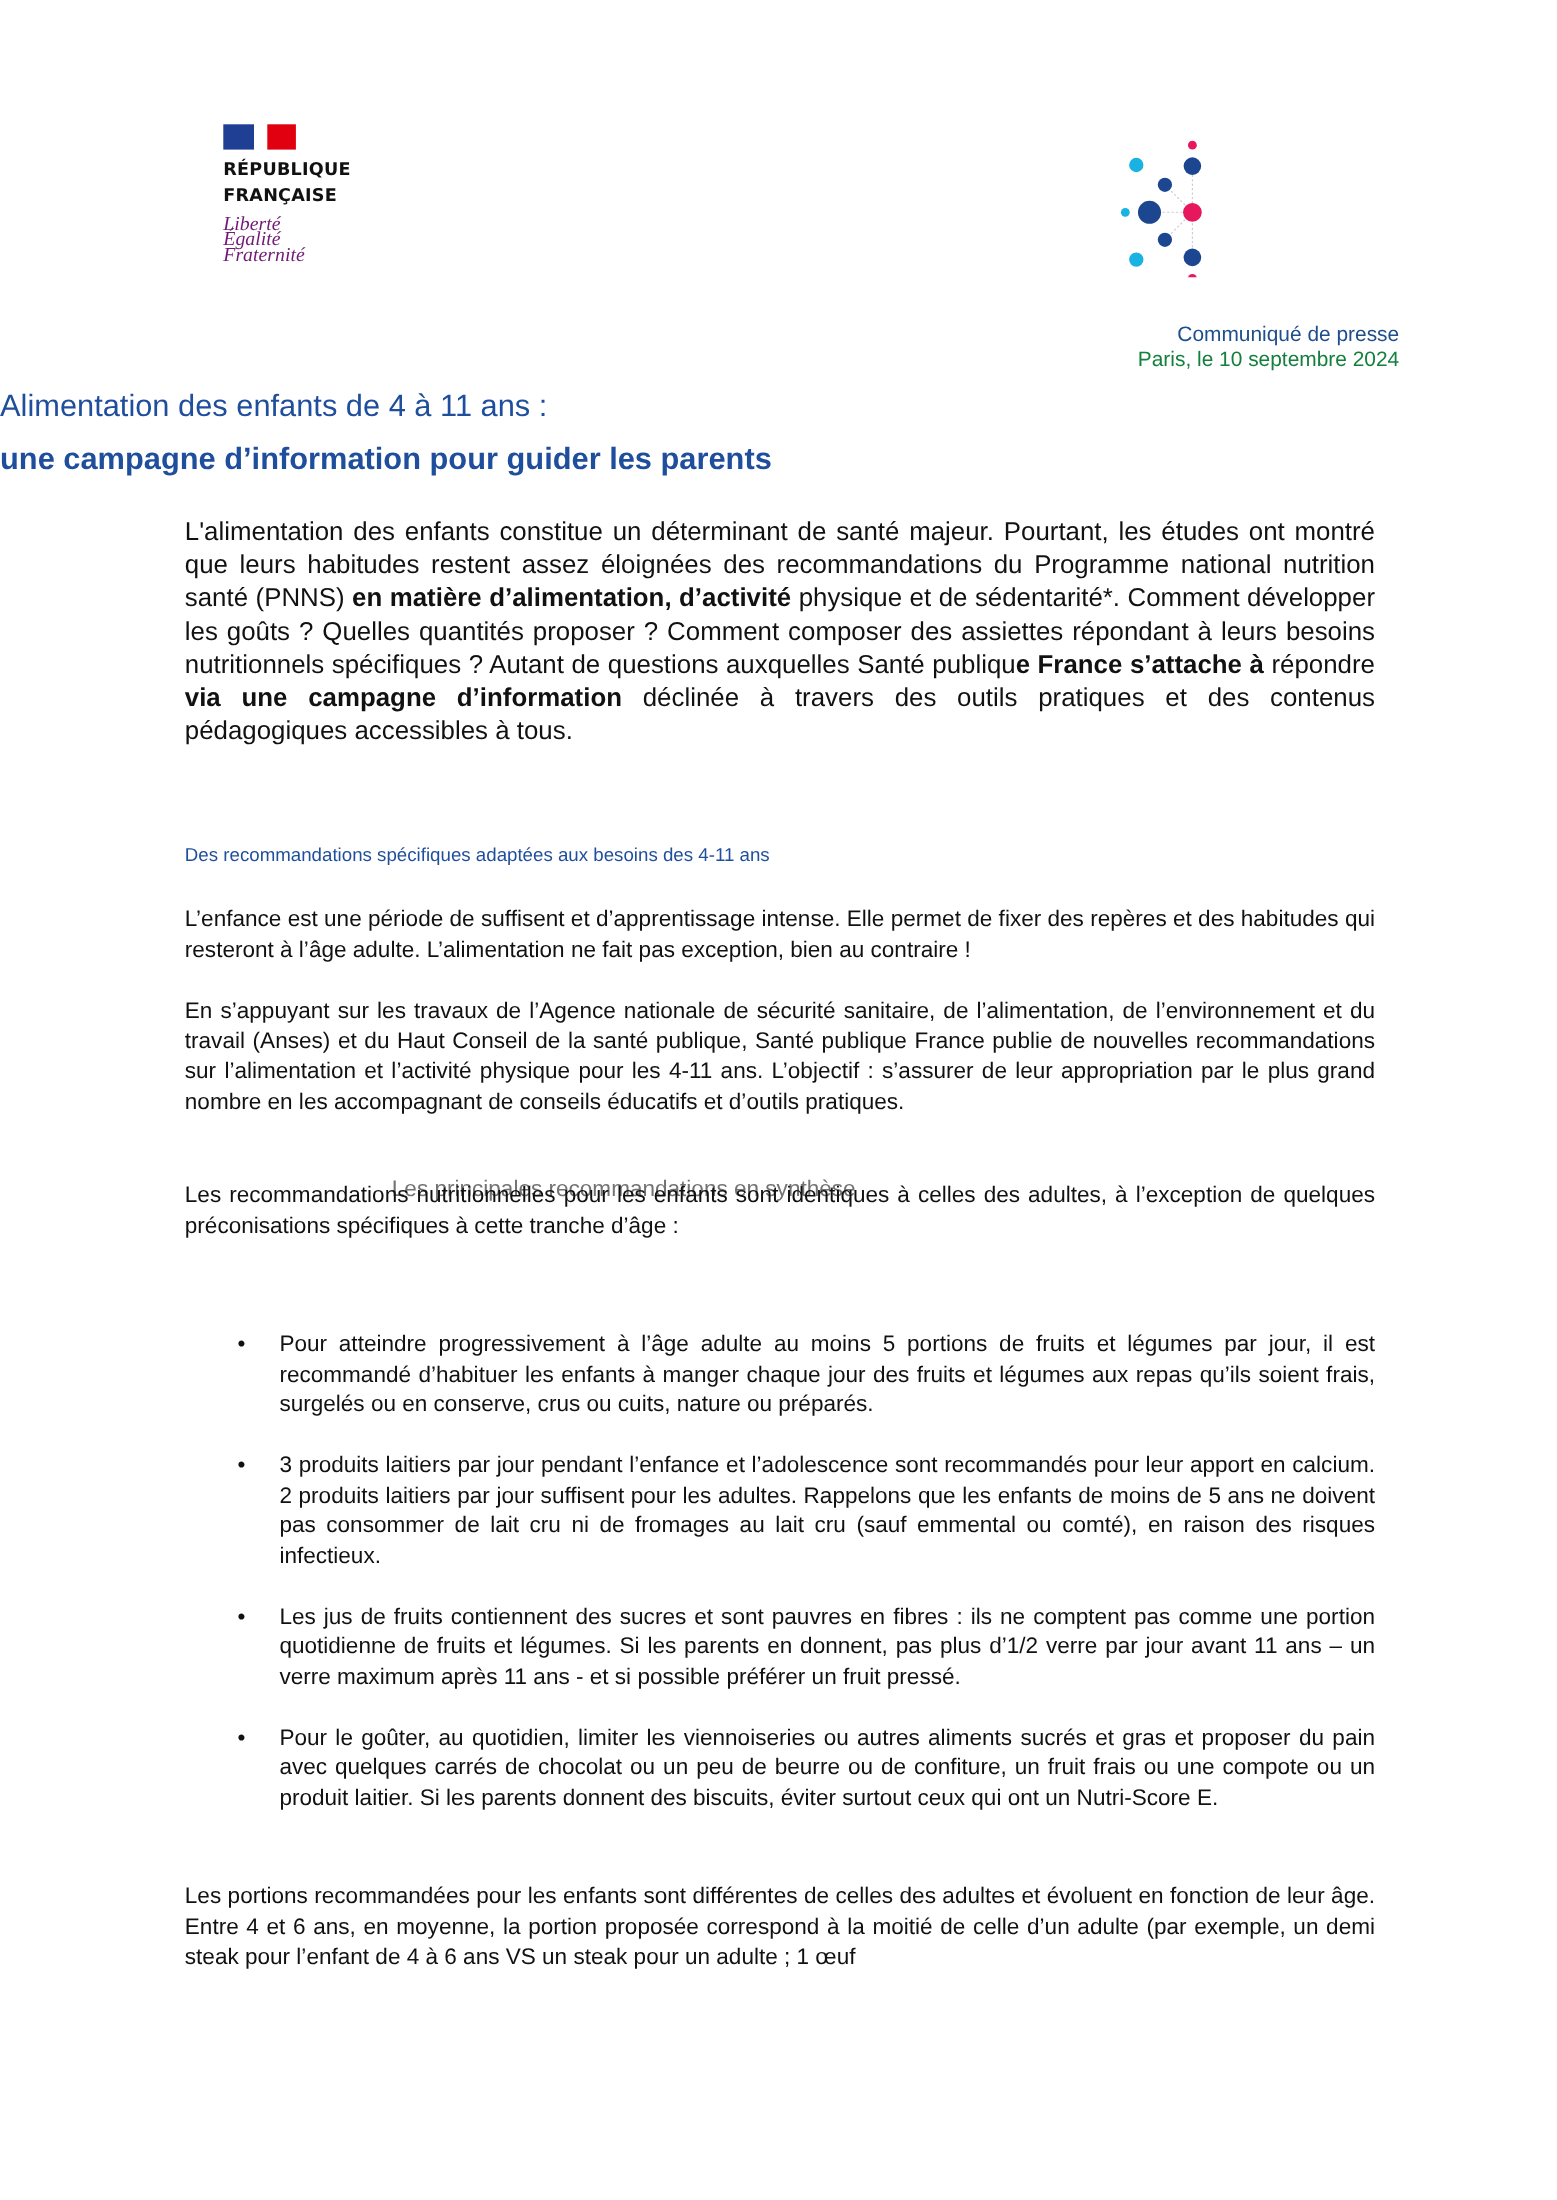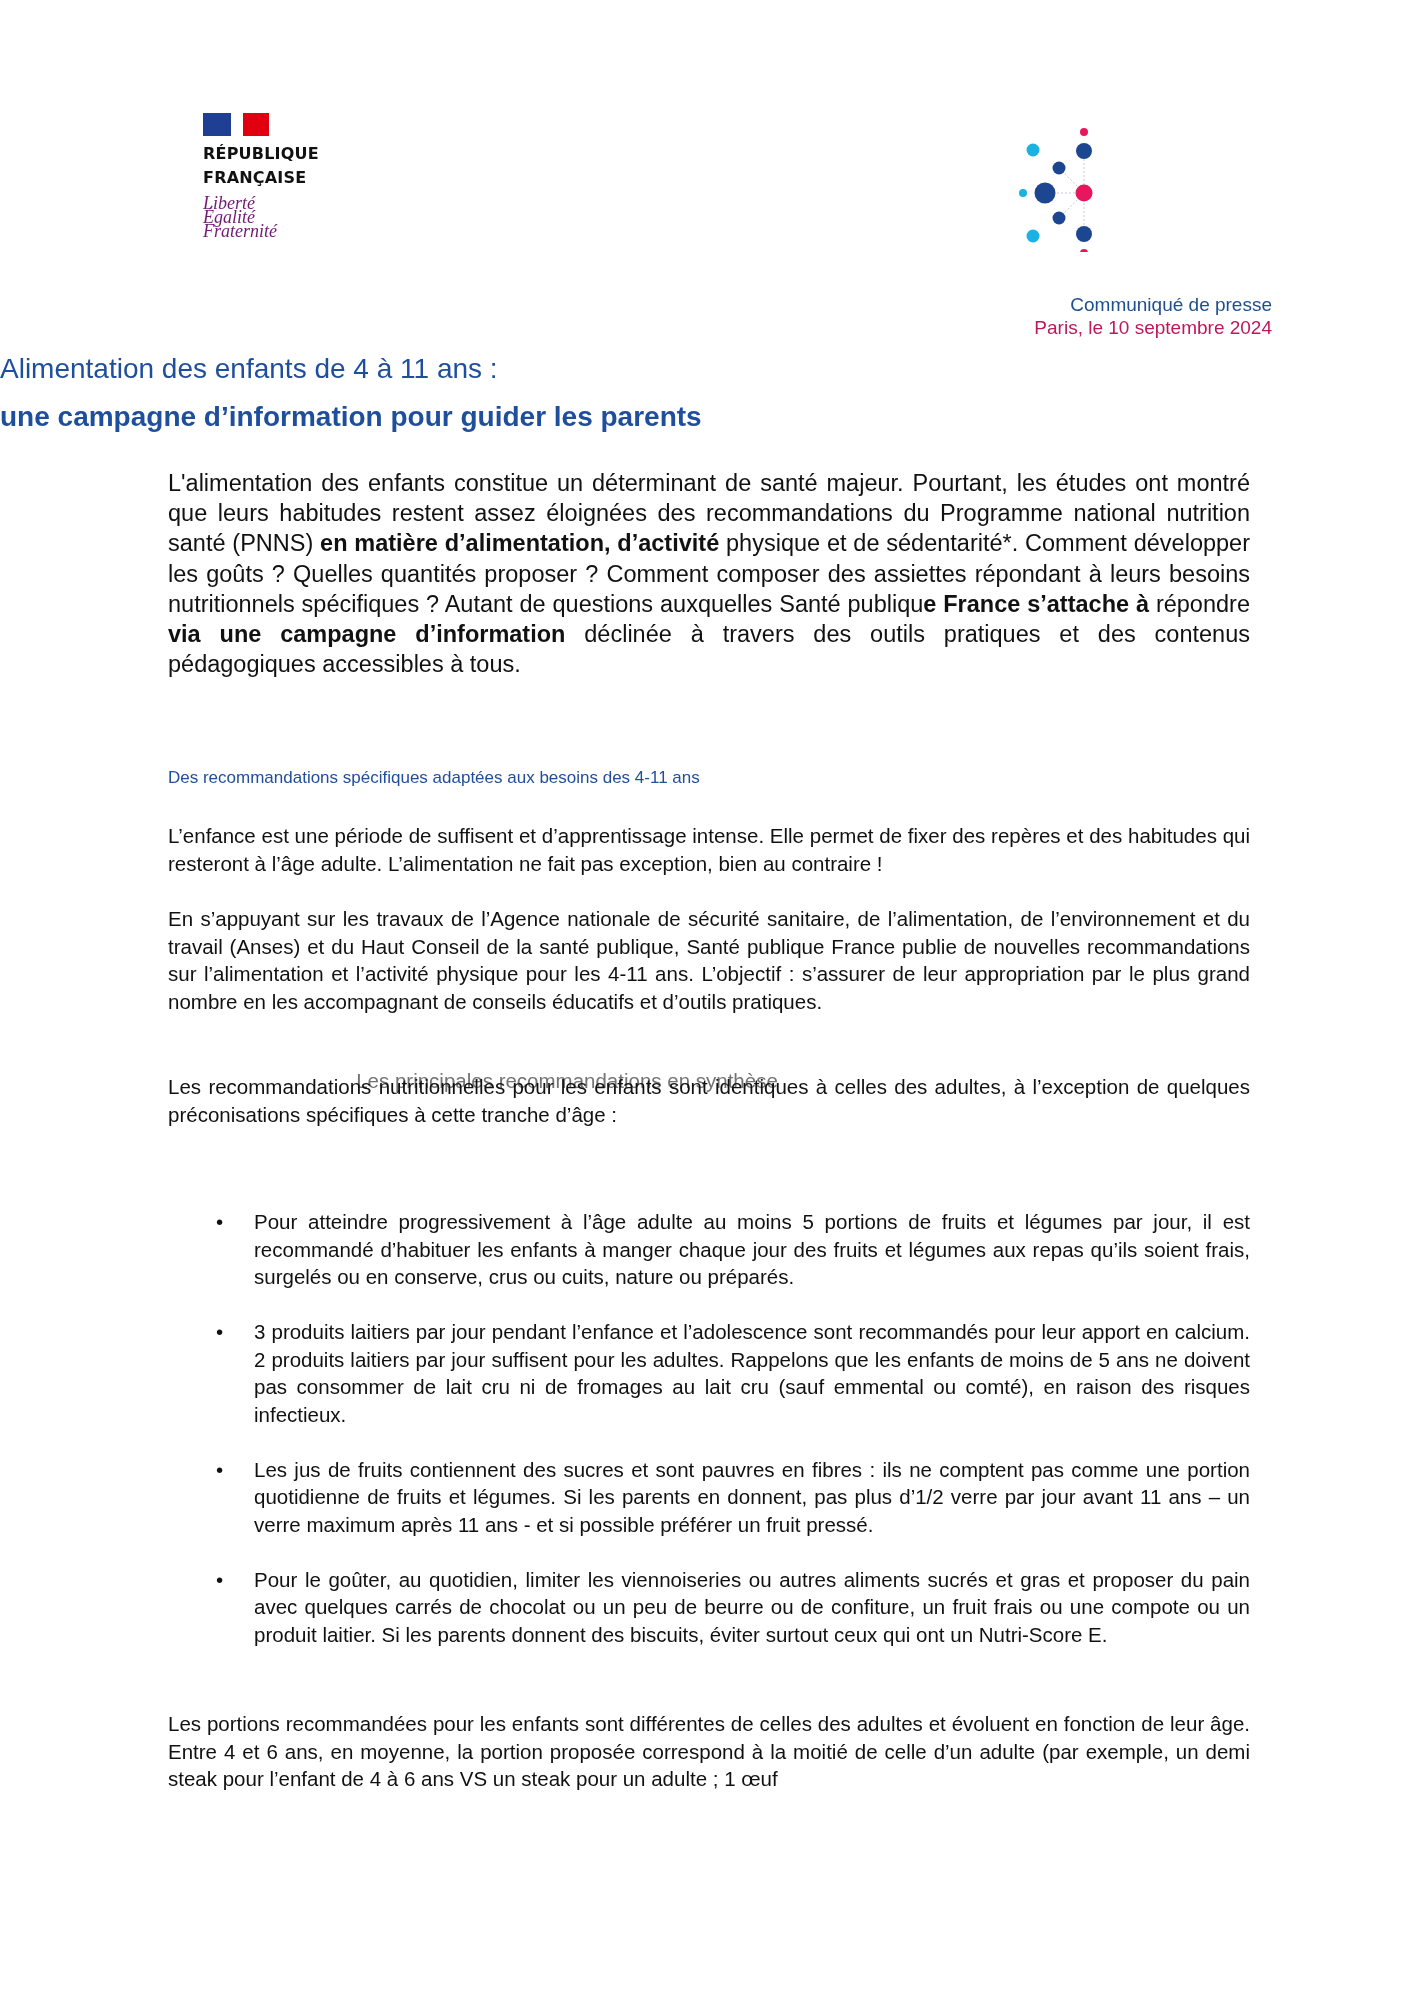--- a/index.html
+++ b/index.html
@@ -17,21 +17,21 @@
 
   
   .spf-logo { left: 1010px; top: 112px; width: 260px; height: 140px; }
   .spf-mark { position: absolute; left: 0; top: 0; width: 90px; height: 140px; }
   .spf-text { position: absolute; left: 62px; top: 16px; font-family: "DejaVu Sans", sans-serif; color: #3c3c3b; }
   .spf-text .l1, .spf-text .l2 { font-weight: bold; font-size: 30px; line-height: 34px; letter-spacing: -0.5px; }
   .spf-text .l3 { font-size: 28px; line-height: 34px; font-weight: normal; color: #555; }
 
   .press { right: 143px; top: 293px; text-align: right; font-size: 19px; line-height: 23px; }
   .press .kind { color: #1f4e8c; }
-  .press .date { color: #be185d; }
+  .press .date { color: #15803d; }
 
   .title { left: 0; width: 1415px; top: 351px; color: #1f4e9c; }
   .title .t1 { font-size: 28px; line-height: 36px; }
   .title .t2 { font-size: 28px; line-height: 36px; font-weight: bold; margin-top: 12px; }
 
   .lead { left: 168px; width: 1082px; top: 468px; font-size: 23.5px; line-height: 30.2px; text-align: justify; }
   .lead b { font-weight: bold; }
 
   .section-h { left: 168px; top: 765px; font-size: 17px; color: #1f4e9c; line-height: 26px; text-align: center; }
 

